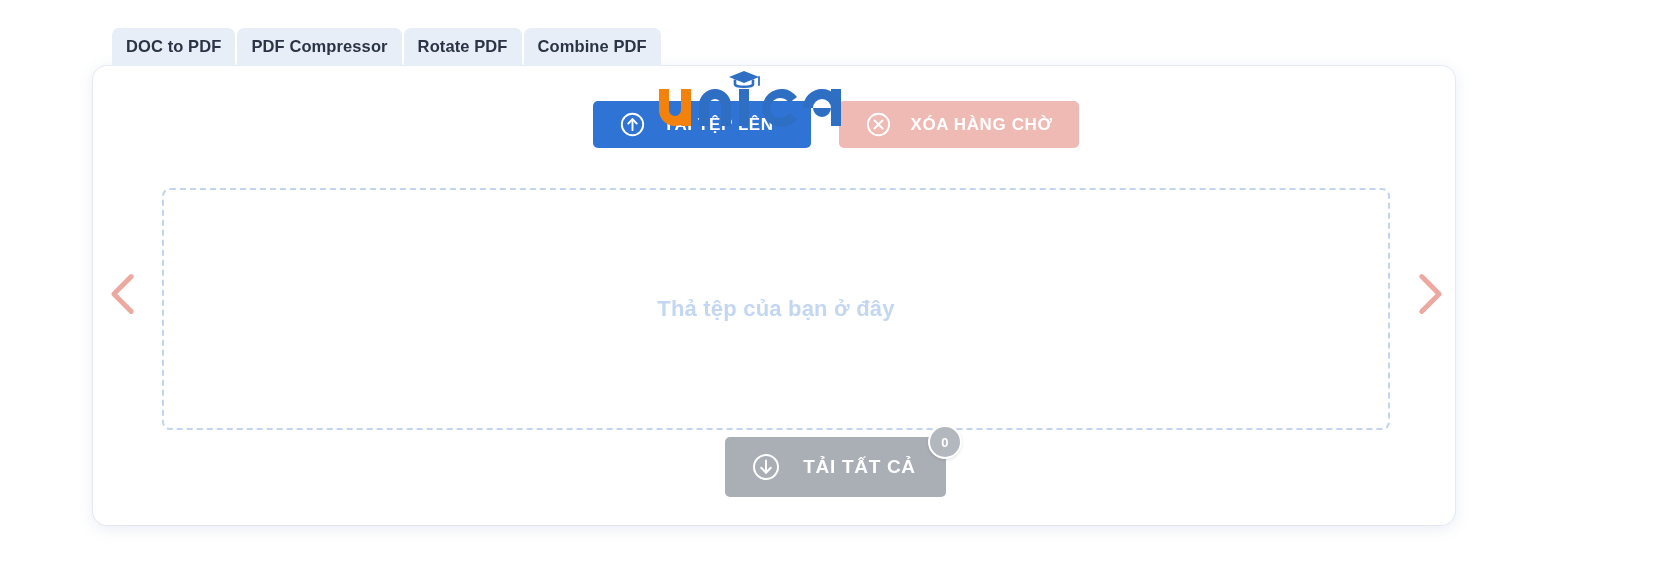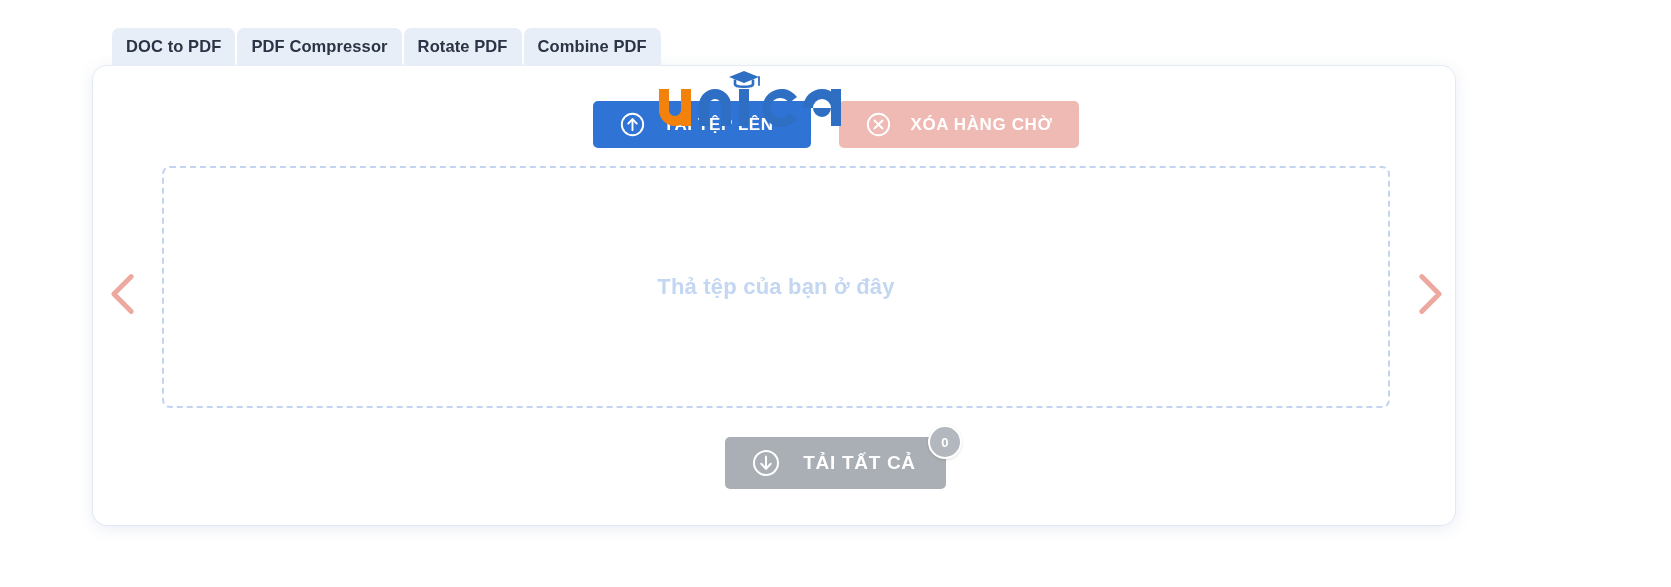--- a/index.html
+++ b/index.html
@@ -89,21 +89,21 @@
   .btn-clear  { background: #efb9b4; min-width: 240px; justify-content: space-between; }
   .btn .ico {
     width: 27px; height: 27px;
     flex: 0 0 27px;
     display: block;
   }
 
   
   .dropzone {
     position: absolute;
-    top: 166px;
+    top: 188px;
     left: 162px;
     width: 1224px;
     height: 238px;
     border: 2px dashed #c2d4ef;
     border-radius: 8px;
     display: flex;
     align-items: center;
     justify-content: center;
     z-index: 4;
   }
@@ -138,21 +138,21 @@
     z-index: 5;
   }
   .download-inner { position: relative; }
   .btn-download {
     display: flex;
     align-items: center;
     gap: 22px;
     background: #aaafb5;
     border: none;
     border-radius: 5px;
-    height: 52px;
+    height: 60px;
     padding: 0 30px 0 26px;
     font-family: "Liberation Sans", sans-serif;
     font-size: 19px;
     font-weight: bold;
     letter-spacing: 0.7px;
     color: #ffffff;
     cursor: pointer;
     white-space: nowrap;
   }
   .btn-download .ico { width: 30px; height: 30px; flex: 0 0 30px; }

